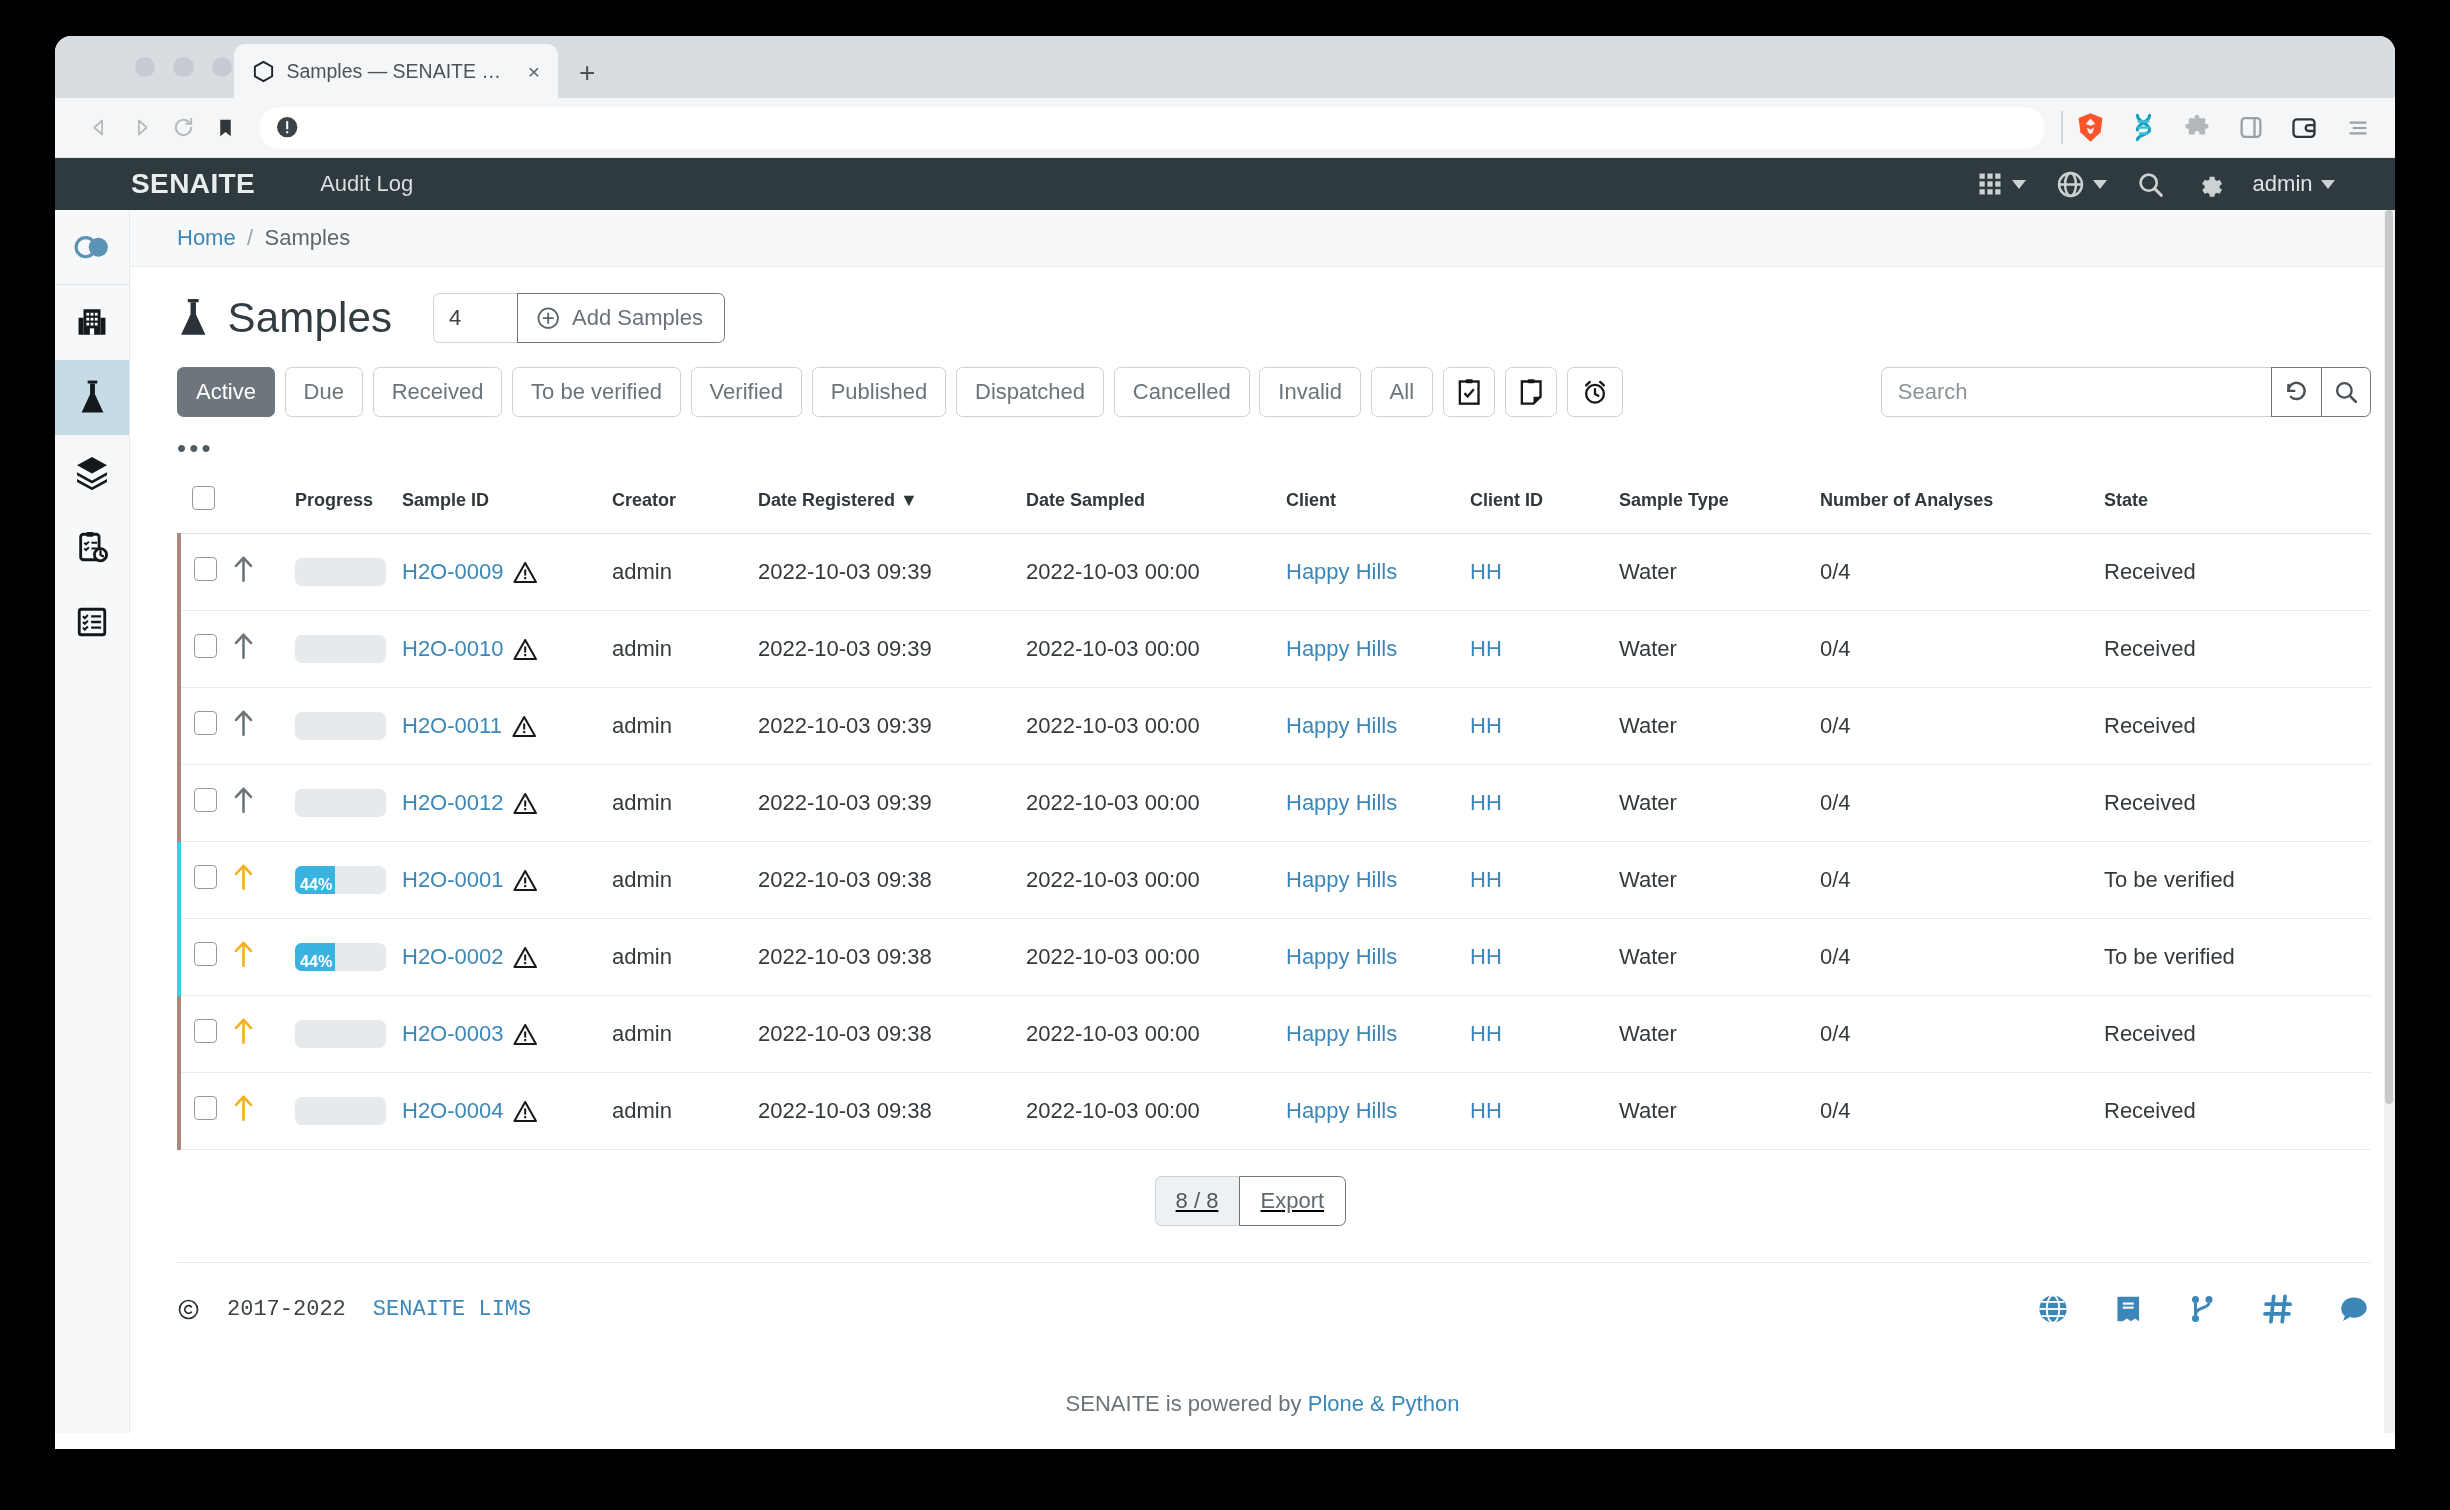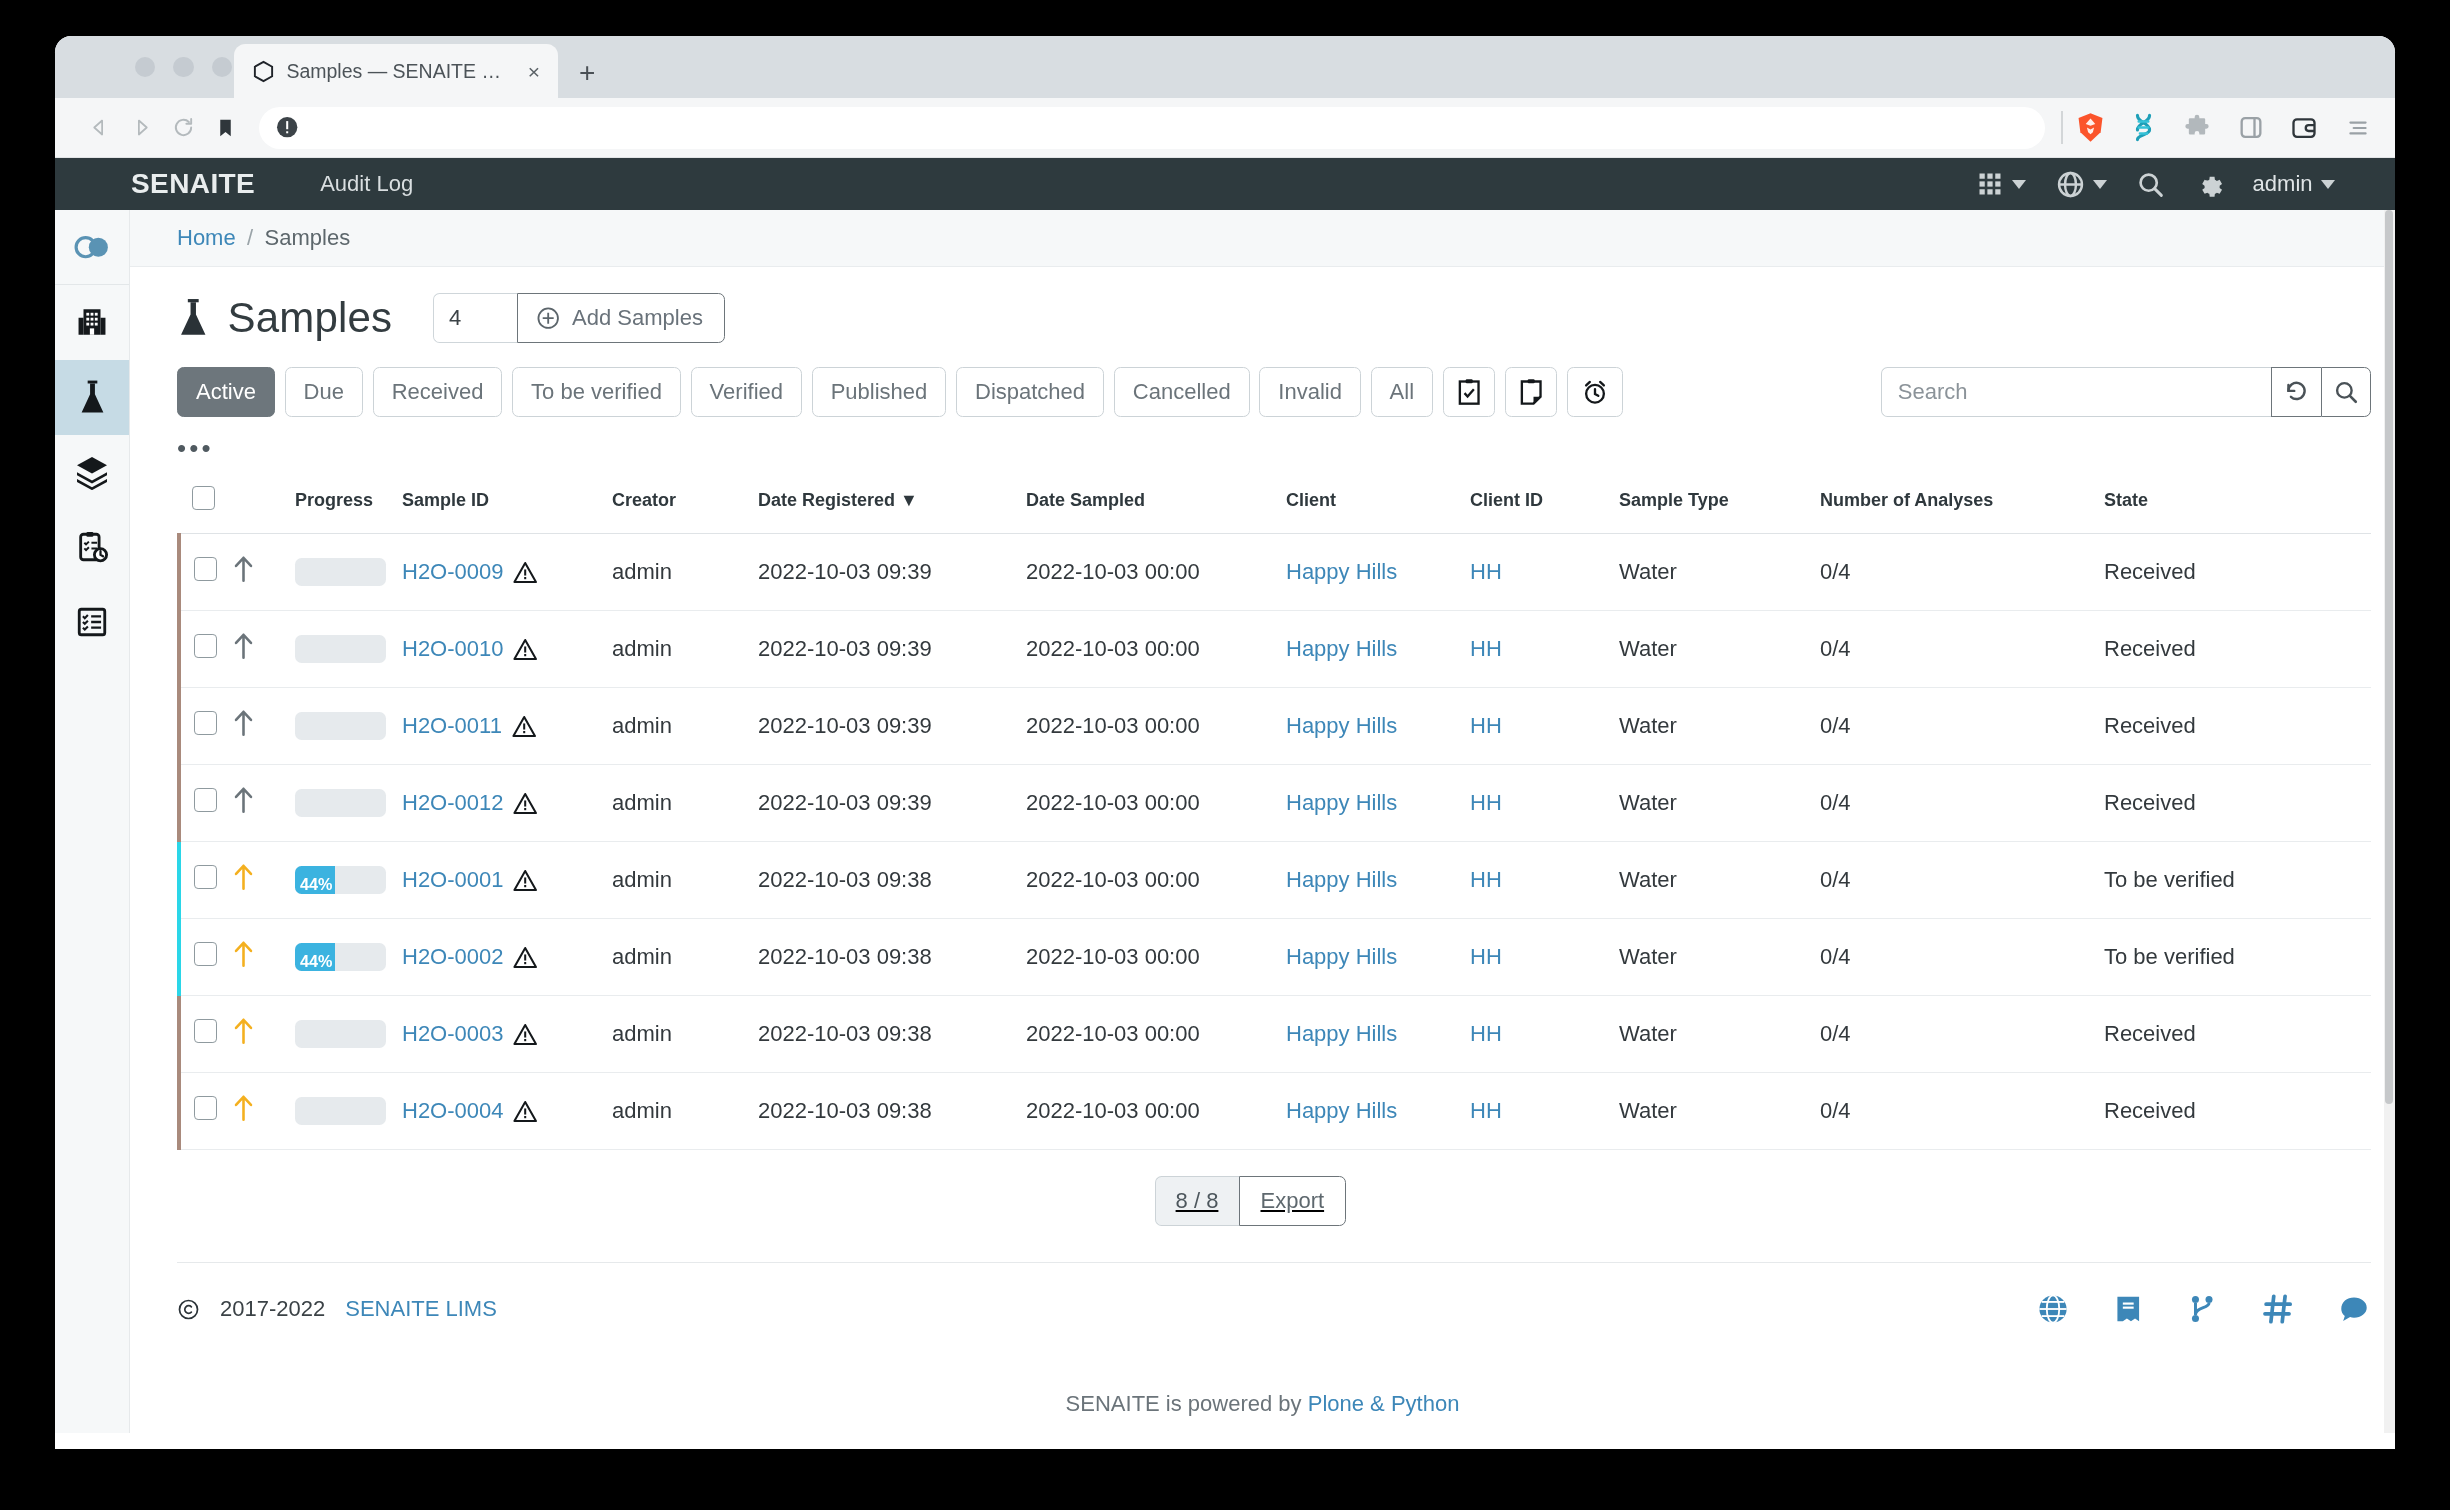--- a/index.html
+++ b/index.html
@@ -310,21 +310,21 @@
     display: flex; align-items: center;
     font-family: "Liberation Sans", sans-serif;
   }
 
   .sitefoot {
     margin: 36px 24.4px 0 47px;
     border-top: 0.8px solid #e6e9eb;
     padding-top: 29px;
     display: flex; align-items: center;
   }
-  .copy { font-size: 22px; color: #3b4246; display: flex; align-items: center; gap: 20px; }
+  .copy { font-size: 22px; color: #3b4246; display: flex; align-items: center; gap: 27px; font-family: Liberation Mono, monospace; }
   .copy a { color: #3d87b8; text-decoration: none; }
   .footicons { margin-left: auto; display: flex; align-items: center; gap: 42px; }
   .powered {
     position: absolute; left: 0; right: 0;
     text-align: center; font-size: 22px; color: #6b747a;
     margin-top: 65px;
   }
   .powered a { color: #3d87b8; text-decoration: none; }
 
   .scrollbar {

